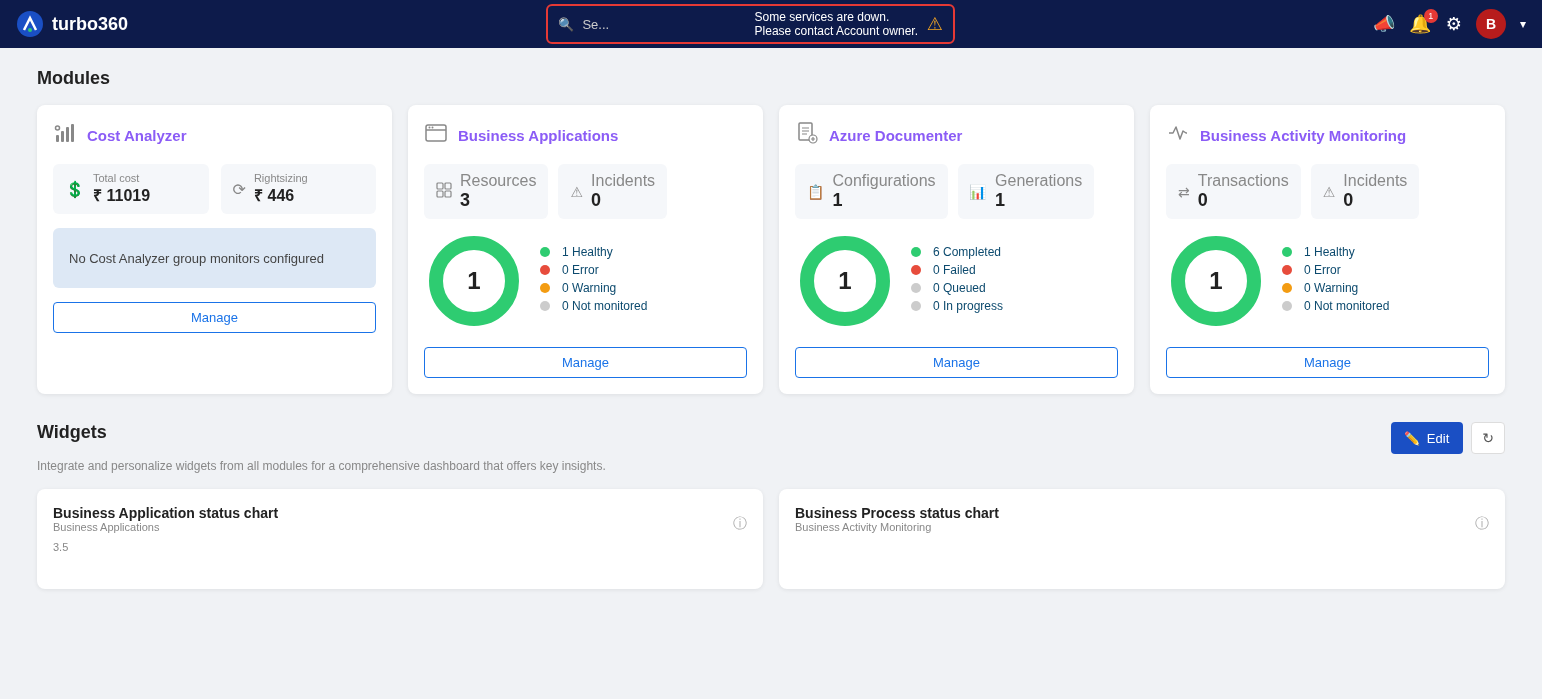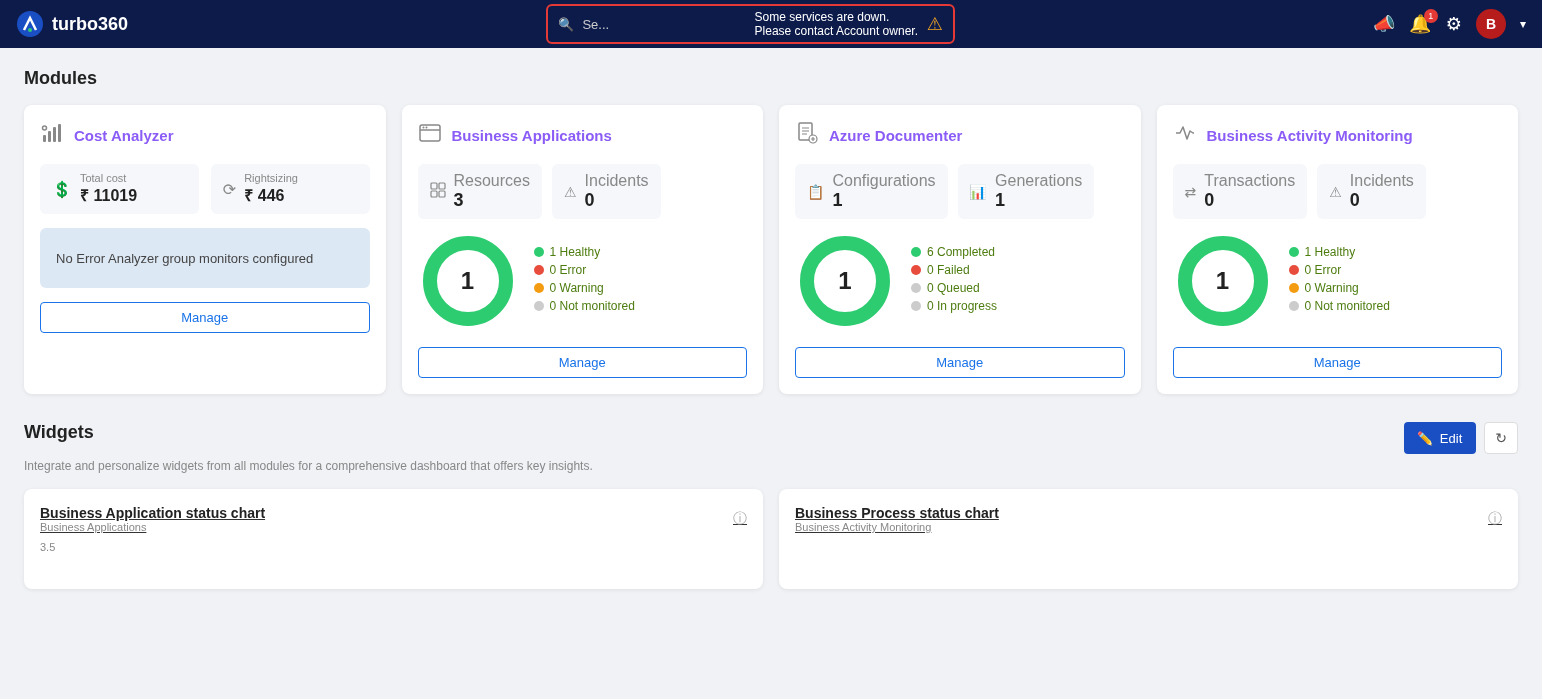--- a/index.html
+++ b/index.html
@@ -95,21 +95,21 @@
       display: flex;
       align-items: center;
       justify-content: center;
       font-size: 14px;
       font-weight: bold;
       cursor: pointer;
     }
 
     
     .main-content {
-      padding: 20px 24px;
+      padding: 20px 37px;
     }
 
     .section-title {
       font-size: 18px;
       font-weight: 600;
       color: #222;
       margin-bottom: 16px;
     }
 
     
@@ -232,23 +232,23 @@
       left: 50%;
       transform: translate(-50%, -50%);
       font-size: 24px;
       font-weight: 700;
       color: #222;
     }
     .donut-legend {}
     .legend-item {
       display: flex;
       align-items: center;
-      gap: 6px;
+      gap: 12px;
       font-size: 12px;
-      color: #4d7c0f;
+      color: #0c4a6e;
       margin-bottom: 4px;
     }
     .legend-dot {
       width: 10px;
       height: 10px;
       border-radius: 50%;
       flex-shrink: 0;
     }
 
     
@@ -316,22 +316,21 @@
     .widget-card {
       background: white;
       border-radius: 8px;
       padding: 16px;
       box-shadow: 0 1px 4px rgba(0,0,0,0.08);
       min-height: 100px;
     }
     .widget-header {
       display: flex;
       justify-content: space-between;
-      align-items: center;
-      text-decoration: underline;
+      align-items: flex-end;
     }
     .widget-title {
       font-size: 14px;
       font-weight: 600;
       color: #222;
     }
     .widget-subtitle {
       font-size: 11px;
       color: #888;
     }
@@ -416,21 +415,21 @@
             </div>
           </div>
           <div class="cost-stat-item">
             <span class="cost-stat-icon">⟳</span>
             <div class="cost-stat-info">
               <div class="cost-stat-label">Rightsizing</div>
               <div class="cost-stat-value">₹ 446</div>
             </div>
           </div>
         </div>
-        <div class="cost-no-monitors">No Error Analyzer group monitors configured</div>
+        <div class="cost-no-monitors">No Cost Analyzer group monitors configured</div>
         <button class="manage-btn">Manage</button>
       </div>
 
       <div class="module-card">
         <div class="module-header">
           <span class="module-icon">
             <svg width="24" height="24" viewBox="0 0 24 24" fill="none">
               <rect x="2" y="4" width="20" height="16" rx="2" stroke="#888" stroke-width="1.5" fill="none"></rect>
               <line x1="2" y1="9" x2="22" y2="9" stroke="#888" stroke-width="1.5"></line>
               <circle cx="5.5" cy="6.5" r="1" fill="#888"></circle>

